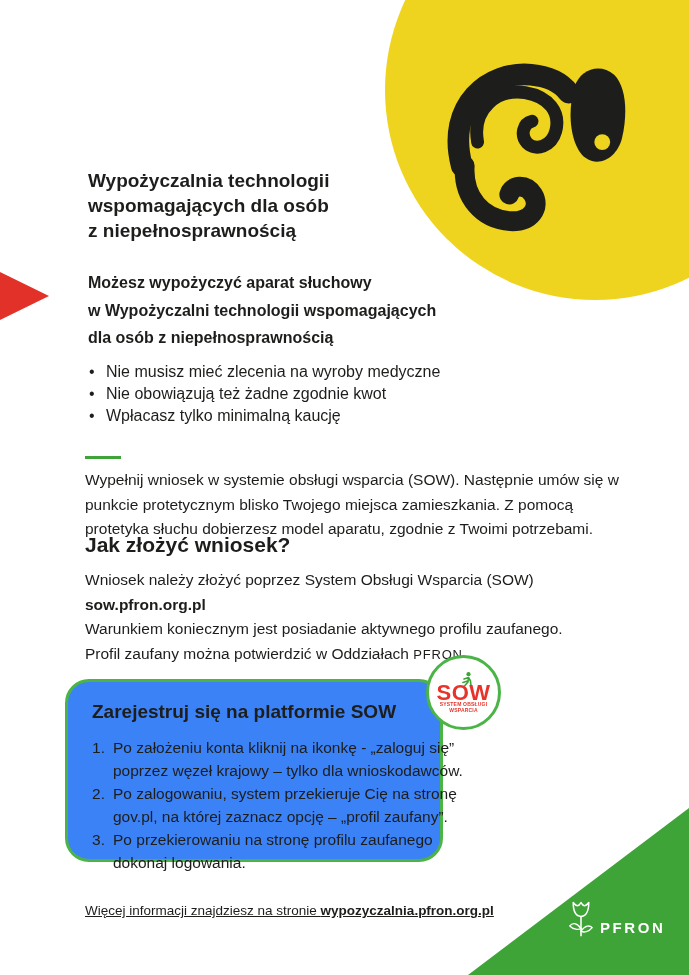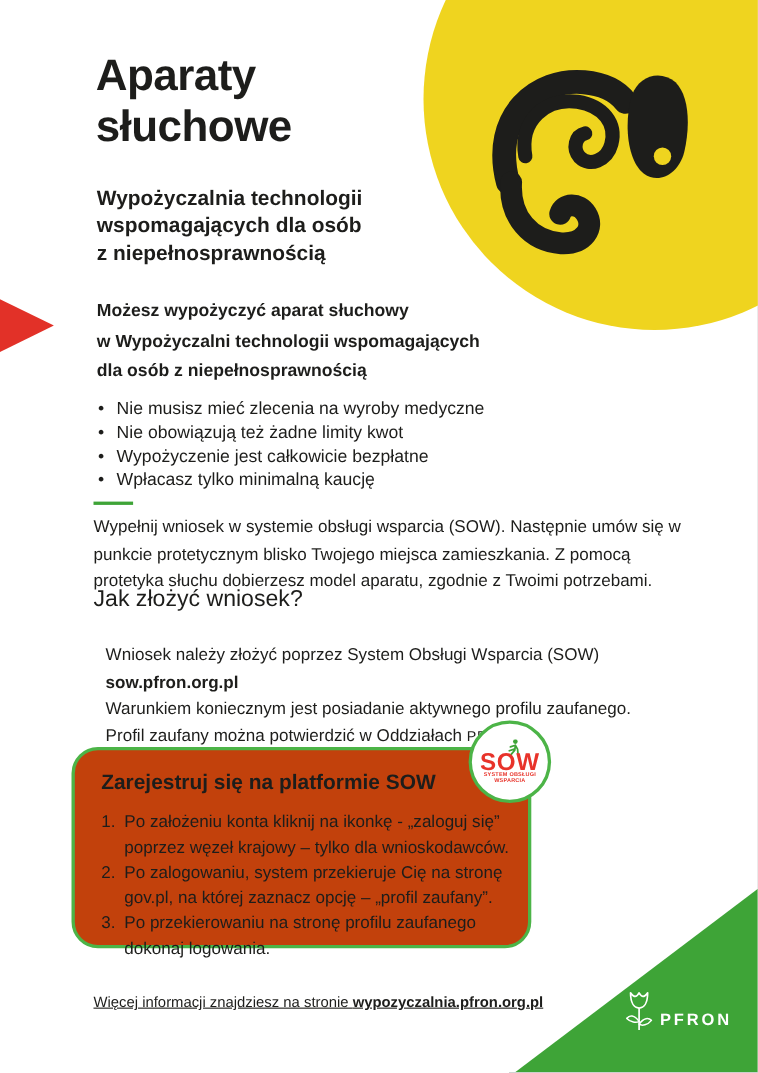--- a/index.html
+++ b/index.html
@@ -20,27 +20,27 @@
   .subtitle{position:absolute;left:88px;top:168px;font-size:19px;line-height:25px;font-weight:bold;}
   .intro{position:absolute;left:88px;top:269px;font-size:16px;line-height:27.5px;font-weight:bold;}
 
   .bullets{position:absolute;left:89px;top:361px;font-size:16px;line-height:21.8px;list-style:none;}
   .bullets li{position:relative;padding-left:17px;}
   .bullets li::before{content:"\2022";position:absolute;left:0;top:0;}
 
   .rule{position:absolute;left:85px;top:456px;width:36px;height:3px;background:var(--green);}
   .note{position:absolute;left:85px;top:468px;width:552px;font-size:15.5px;line-height:24.5px;}
 
-  .howto-h{position:absolute;left:85px;top:533px;font-size:21px;font-weight:normal;}
-  .howto{position:absolute;left:85px;top:584px;width:552px;font-size:15.5px;line-height:24.5px;margin-left:11px;}
+  .howto-h{position:absolute;left:85px;top:533px;font-size:21px;font-weight:bold;}
+  .howto{position:absolute;left:85px;top:568px;width:552px;font-size:15.5px;line-height:24.5px;}
   .howto .b{font-weight:bold;}
   .smallcaps{font-size:13px;letter-spacing:0.8px;}
 
-  .sow-box{position:absolute;left:65px;top:679px;width:418px;height:183px;
-    border:3.5px solid var(--greenBright);border-radius:24px;background:#c2410c;padding-left:42px;}
+  .sow-box{position:absolute;left:65px;top:679px;width:378px;height:183px;
+    border:3.5px solid var(--greenBright);border-radius:24px;background:#3b82f6;padding-left:42px;}
   .sow-box .box-h{position:absolute;left:24px;top:19px;font-size:19px;font-weight:bold;}
   .sow-steps{position:absolute;left:24px;top:54px;width:385px;font-size:15.5px;line-height:23px;
     list-style:none;counter-reset:n;}
   .sow-steps li{counter-increment:n;position:relative;padding-left:21px;}
   .sow-steps li::before{content:counter(n) ".";position:absolute;left:0;top:0;}
 
   .sow-badge{position:absolute;left:426px;top:655px;width:75px;height:75px;border-radius:50%;
     background:#fff;border:3px solid var(--greenBright);display:flex;flex-direction:column;
     align-items:center;justify-content:center;z-index:3;}
   .sow-badge .person{width:14px;height:15px;margin-bottom:-2px;margin-left:6px;}
@@ -66,41 +66,36 @@
   <svg class="ear-icon" viewBox="0 0 190 200">
     <path d="M 24 120 C 8 58 52 24 94 28 C 116 30 126 38 132 46" fill="none" stroke="#1D1D1B" stroke-width="22" stroke-linecap="round"></path>
     <path d="M 40 96 C 34 62 60 42 88 46 C 112 50 124 66 119 85 C 115 100 99 106 90 97 C 83 89 86 77 95 75" fill="none" stroke="#1D1D1B" stroke-width="13" stroke-linecap="round"></path>
     <path d="M 27 120 C 25 152 45 174 73 176 C 94 177 104 162 96 149 C 89 138 75 139 72 149" fill="none" stroke="#1D1D1B" stroke-width="20" stroke-linecap="round"></path>
     <path d="M 138 40 C 144 22 164 16 178 28 C 190 40 192 66 186 92 C 181 112 163 122 149 112 C 134 101 130 66 138 40 Z" fill="#1D1D1B"></path>
     <circle cx="166" cy="96" r="8" fill="#EFD41F"></circle>
   </svg>
 
   <div class="red-arrow"></div>
 
-  <h1 class="title">
-    <div>Aparaty</div>
-    <div>słuchowe</div>
-  </h1>
 
   <div class="subtitle">
     <div>Wypożyczalnia technologii</div>
     <div>wspomagających dla osób</div>
     <div>z niepełnosprawnością</div>
   </div>
 
   <div class="intro">
     <div>Możesz wypożyczyć aparat słuchowy</div>
     <div>w Wypożyczalni technologii wspomagających</div>
     <div>dla osób z niepełnosprawnością</div>
   </div>
 
   <ul class="bullets">
     <li>Nie musisz mieć zlecenia na wyroby medyczne</li>
-    <li>Nie obowiązują też żadne limity kwot</li>
-    <li>Wypożyczenie jest całkowicie bezpłatne</li>
+    <li>Nie obowiązują też żadne zgodnie kwot</li>
     <li>Wpłacasz tylko minimalną kaucję</li>
   </ul>
 
   <div class="rule"></div>
   <p class="note">Wypełnij wniosek w systemie obsługi wsparcia (SOW). Następnie umów się w punkcie protetycznym blisko Twojego miejsca zamieszkania. Z pomocą protetyka słuchu dobierzesz model aparatu, zgodnie z Twoimi potrzebami.</p>
 
   <h2 class="howto-h">Jak złożyć wniosek?</h2>
   <div class="howto">
     <div>Wniosek należy złożyć poprzez System Obsługi Wsparcia (SOW)</div>
     <div class="b">sow.pfron.org.pl</div>

